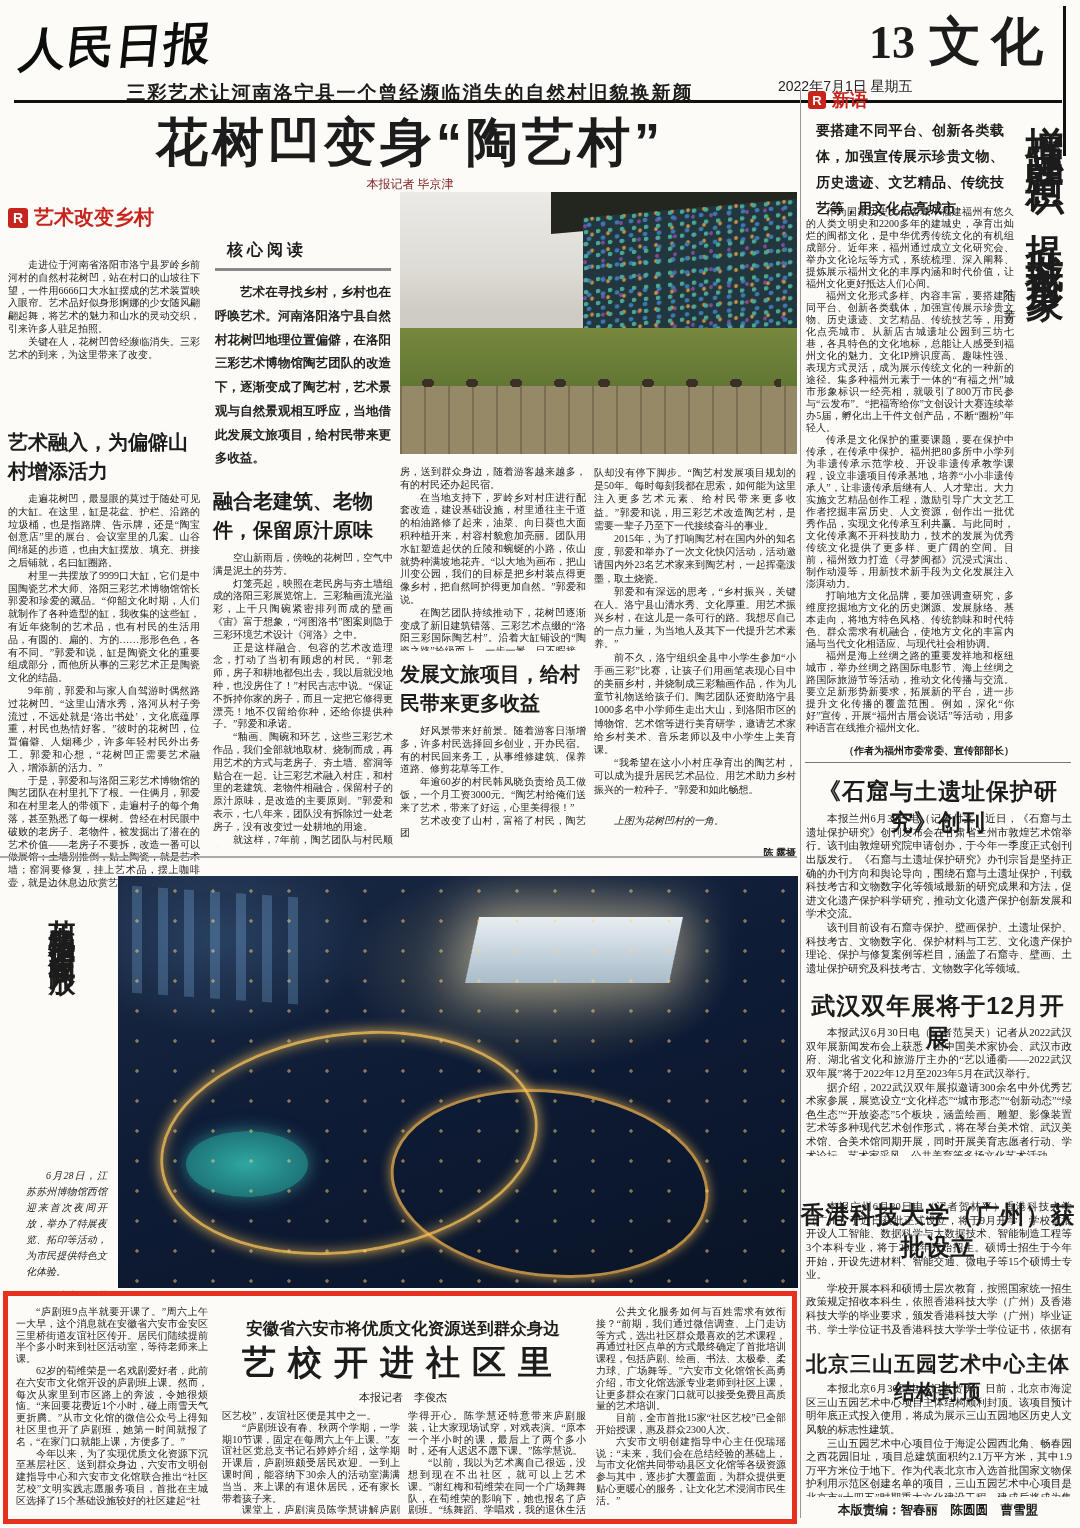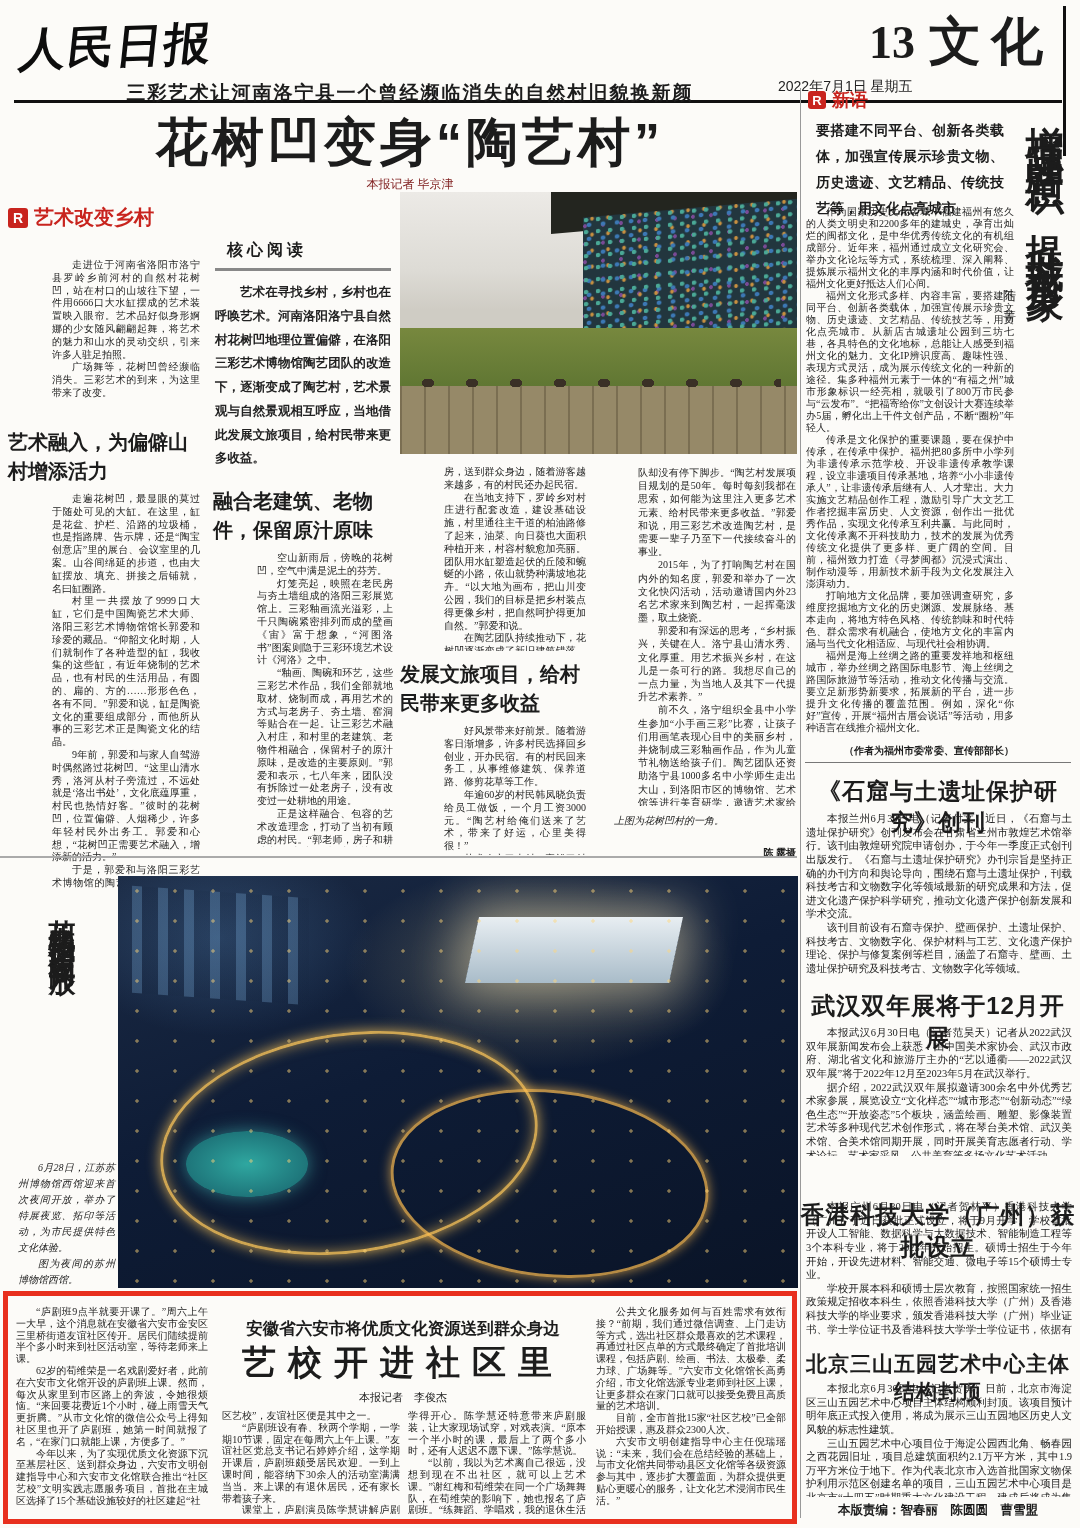--- a/index.html
+++ b/index.html
@@ -6,21 +6,21 @@
   body{width:1080px;height:1528px;position:relative;background:#fcfbf8;font-family:"Liberation Serif","DejaVu Serif",serif;color:#1c1c1c;overflow:hidden;}
   .abs{position:absolute;}
   
   .masthead-rule{left:14px;top:100px;width:1048px;height:3px;background:#111;}
   .logo{left:20px;top:16px;font-size:46px;font-weight:bold;transform:skewX(-8deg) rotate(-2deg);letter-spacing:2px;color:#0d0d0d;}
   .date{left:778px;top:78px;font-size:14px;font-family:"Liberation Sans",sans-serif;color:#222;text-align:center;}
   .pagenum-wrap{right:14px;top:6px;height:150px;padding-right:10px;border-right:3px solid #111;display:flex;align-items:flex-start;gap:14px;}
   .pagenum{font-size:46px;font-weight:bold;line-height:1.6;}
   .section-name{font-size:52px;font-weight:bold;letter-spacing:10px;line-height:1.4;}
   
-  .news-body{font-size:10px;line-height:1.28;text-align:justify;overflow:hidden;margin-left:44px;}
+  .news-body{font-size:10px;line-height:1.28;text-align:justify;overflow:hidden;}
   .news-body .para{margin:0;text-indent:2em;}
   .cont .para:first-child{text-indent:0;}
   .subhead{font-family:"Liberation Sans",sans-serif;font-weight:bold;font-size:20px;line-height:1.45;margin:9px 0 7px 0;text-indent:0;}
   .red-label{display:flex;align-items:center;gap:6px;font-family:"Liberation Sans",sans-serif;font-weight:bold;color:#c8241e;}
   .red-icon{display:inline-flex;align-items:center;justify-content:center;background:#c8241e;color:#fff;border-radius:3px;font-family:"Liberation Sans",sans-serif;font-weight:bold;}
   .vrule{background:#999;width:1px;}
   .hrule{background:#aaa;height:2px;}
   
   .kicker{left:60px;top:80px;width:700px;text-align:center;font-family:"Liberation Sans",sans-serif;font-weight:bold;font-size:19px;letter-spacing:2px;}
   .main-title{left:40px;top:108px;width:740px;text-align:center;font-family:"Liberation Sans",sans-serif;font-weight:900;font-size:52px;letter-spacing:4px;}
@@ -48,21 +48,21 @@
   .vertical{writing-mode:vertical-rl;text-orientation:upright;}
   .xinyu-vtitle{left:1022px;top:96px;height:670px;font-size:38px;font-weight:bold;letter-spacing:10px;line-height:1.15;}
   .xinyu-author{left:1000px;top:278px;height:90px;font-size:13px;letter-spacing:4px;}
   .brief-title{font-family:"Liberation Sans",sans-serif;font-weight:bold;text-align:center;letter-spacing:1px;}
   .brief-body{font-size:10.5px;line-height:1.3;text-align:justify;overflow:hidden;}
   .brief-body .para{margin:0;text-indent:2em;}
   .editors{font-size:12.5px;font-weight:bold;text-align:center;}
   
   .suzhou-vtitle{left:44px;top:898px;height:330px;font-size:27px;font-weight:bold;letter-spacing:5px;}
   .suzhou-caption{left:18px;top:1160px;width:97px;font-size:10px;line-height:1.6;text-align:justify;font-style:italic;}
-  .suzhou-caption .para{margin:0;text-indent:2em;}
+  .suzhou-caption .para{margin:8px;text-indent:2em;}
   .suzhou-credit{font-weight:bold;font-style:normal;margin-top:3px;}
   
   .photo-night{left:118px;top:876px;width:680px;height:412px;overflow:hidden;
     background:radial-gradient(ellipse 300px 160px at 62% 22%,rgba(250,226,150,.28),transparent 65%),radial-gradient(ellipse 220px 140px at 15% 15%,rgba(90,140,190,.30),transparent 70%),linear-gradient(160deg,#1b2a44 0%,#0e1c36 45%,#0a1427 100%);}
   .np-building{position:absolute;left:52%;top:10%;width:30%;height:16%;background:linear-gradient(#e8eef2,#a9bcc9);box-shadow:0 0 46px 12px rgba(255,238,190,.45);transform:skewX(-12deg);}
   .np-ring1{position:absolute;left:6%;top:38%;width:55%;height:52%;border:3px solid rgba(255,200,90,.8);border-radius:50%;box-shadow:0 0 14px rgba(255,200,90,.8),inset 0 0 14px rgba(255,200,90,.6);transform:rotate(-8deg);}
   .np-ring2{position:absolute;left:40%;top:52%;width:46%;height:44%;border:3px solid rgba(255,190,80,.7);border-radius:50%;box-shadow:0 0 12px rgba(255,190,80,.7);transform:rotate(6deg);}
   .np-pool{position:absolute;left:10%;top:62%;width:18%;height:16%;background:radial-gradient(#2fa7a0,#17606a);border-radius:50%;box-shadow:0 0 18px rgba(80,220,210,.5);}
   .np-lights{position:absolute;inset:0;background-image:radial-gradient(circle 1.6px,rgba(255,214,120,.9) 1.4px,transparent 2px);background-size:38px 30px;opacity:.55;}
   .np-towers{position:absolute;left:2%;top:4%;width:26%;height:26%;background:repeating-linear-gradient(90deg,rgba(120,170,215,.5) 0 10px,rgba(20,35,60,.2) 10px 26px);opacity:.6;transform:skewY(4deg);}
@@ -89,43 +89,43 @@
 <div class="abs main-title">花树凹变身“陶艺村”</div>
 <div class="abs main-byline">本报记者 毕京津</div>
 
 <div class="abs" style="left:8px;top:204px;width:192px;">
   <div class="red-label" style="font-size:20px;">
     <span class="red-icon" style="width:20px;height:20px;font-size:14px;">R</span>
     <span>艺术改变乡村</span>
   </div>
   <div class="news-body" style="margin-top:28px;height:160px;">
       <p class="para">走进位于河南省洛阳市洛宁县罗岭乡前河村的自然村花树凹，站在村口的山坡往下望，一件用6666口大水缸摆成的艺术装置映入眼帘。艺术品好似身形婀娜的少女随风翩翩起舞，将艺术的魅力和山水的灵动交织，引来许多人驻足拍照。</p>
-      <p class="para">广场舞等，花树凹曾经濒临消失。三彩艺术的到来，为这里带来了改变。</p>
+      <p class="para">关键在人，花树凹曾经濒临消失。三彩艺术的到来，为这里带来了改变。</p>
     </div>
   <div class="subhead">艺术融入，为偏僻山村增添活力</div>
   <div class="news-body" style="height:395px;">
       <p class="para">走遍花树凹，最显眼的莫过于随处可见的大缸。在这里，缸是花盆、护栏、沿路的垃圾桶，也是指路牌、告示牌，还是“陶宝创意店”里的展台、会议室里的几案。山谷间绵延的步道，也由大缸摆放、填充、拼接之后铺就，名曰缸圈路。</p>
       <p class="para">村里一共摆放了9999口大缸，它们是中国陶瓷艺术大师、洛阳三彩艺术博物馆馆长郭爱和珍爱的藏品。“仰韶文化时期，人们就制作了各种造型的缸，我收集的这些缸，有近年烧制的艺术品，也有村民的生活用品，有圆的、扁的、方的……形形色色，各有不同。”郭爱和说，缸是陶瓷文化的重要组成部分，而他所从事的三彩艺术正是陶瓷文化的结晶。</p>
       <p class="para">9年前，郭爱和与家人自驾游时偶然路过花树凹。“这里山清水秀，洛河从村子旁流过，不远处就是‘洛出书处’，文化底蕴厚重，村民也热情好客。”彼时的花树凹，位置偏僻、人烟稀少，许多年轻村民外出务工。郭爱和心想，“花树凹正需要艺术融入，增添新的活力。”</p>
       <p class="para">于是，郭爱和与洛阳三彩艺术博物馆的陶艺团队在村里扎下了根。一住俩月，郭爱和在村里老人的带领下，走遍村子的每个角落，甚至熟悉了每一棵树。曾经在村民眼中破败的老房子、老物件，被发掘出了潜在的艺术价值——老房子不要拆，改造一番可以做展馆；土墙别推倒，贴上陶瓷，就是艺术墙；窑洞要修复，挂上艺术品，摆上咖啡壶，就是边休息边欣赏艺术的休闲空间……</p>
     </div>
 </div>
 
 <div class="abs" style="left:213px;top:236px;width:180px;">
   <div class="core-box">
     <div class="core-title">核心阅读</div>
     <div class="core-rule"></div>
     <div class="core-text">艺术在寻找乡村，乡村也在呼唤艺术。河南洛阳洛宁县自然村花树凹地理位置偏僻，在洛阳三彩艺术博物馆陶艺团队的改造下，逐渐变成了陶艺村，艺术景观与自然景观相互呼应，当地借此发展文旅项目，给村民带来更多收益。</div>
   </div>
   <div class="subhead" style="margin-top:16px;">融合老建筑、老物件，保留原汁原味</div>
   <div class="news-body" style="height:295px;">
       <p class="para">空山新雨后，傍晚的花树凹，空气中满是泥土的芬芳。</p>
       <p class="para">灯笼亮起，映照在老民房与夯土墙组成的洛阳三彩展览馆上。三彩釉画流光溢彩，上千只陶碗紧密排列而成的壁画《宙》富于想象，“河图洛书”图案则隐于三彩环境艺术设计《河洛》之中。</p>
+      <p class="para">正是这样融合、包容的艺术改造理念，打动了当初有顾虑的村民。“郭老师，房子和耕地都包出去，我以后就没地种，也没房住了！”村民吉志中说。“保证不拆掉你家的房子，而且一定把它修得更漂亮！地不仅留给你种，还给你提供种子。”郭爱和承诺。</p>
       <p class="para">“釉画、陶碗和环艺，这些三彩艺术作品，我们全部就地取材、烧制而成，再用艺术的方式与老房子、夯土墙、窑洞等贴合在一起。让三彩艺术融入村庄，和村里的老建筑、老物件相融合，保留村子的原汁原味，是改造的主要原则。”郭爱和表示，七八年来，团队没有拆除过一处老房子，没有改变过一处耕地的用途。</p>
-      <p class="para">正是这样融合、包容的艺术改造理念，打动了当初有顾虑的村民。“郭老师，房子和耕地都包出去，我以后就没地种，也没房住了！”村民吉志中说。“保证不拆掉你家的房子，而且一定把它修得更漂亮！地不仅留给你种，还给你提供种子。”郭爱和承诺。</p>
       <p class="para">就这样，7年前，陶艺团队与村民顺利签订协议。如今，村里全部8户村民都盖了新</p>
     </div>
 </div>
 
 <div class="abs photo-village">
   <div class="pv-roof"></div>
   <div class="pv-mosaic"></div>
   <div class="pv-grass"></div>
   <div class="pv-deck"></div>
   <div class="pv-pots"></div>

